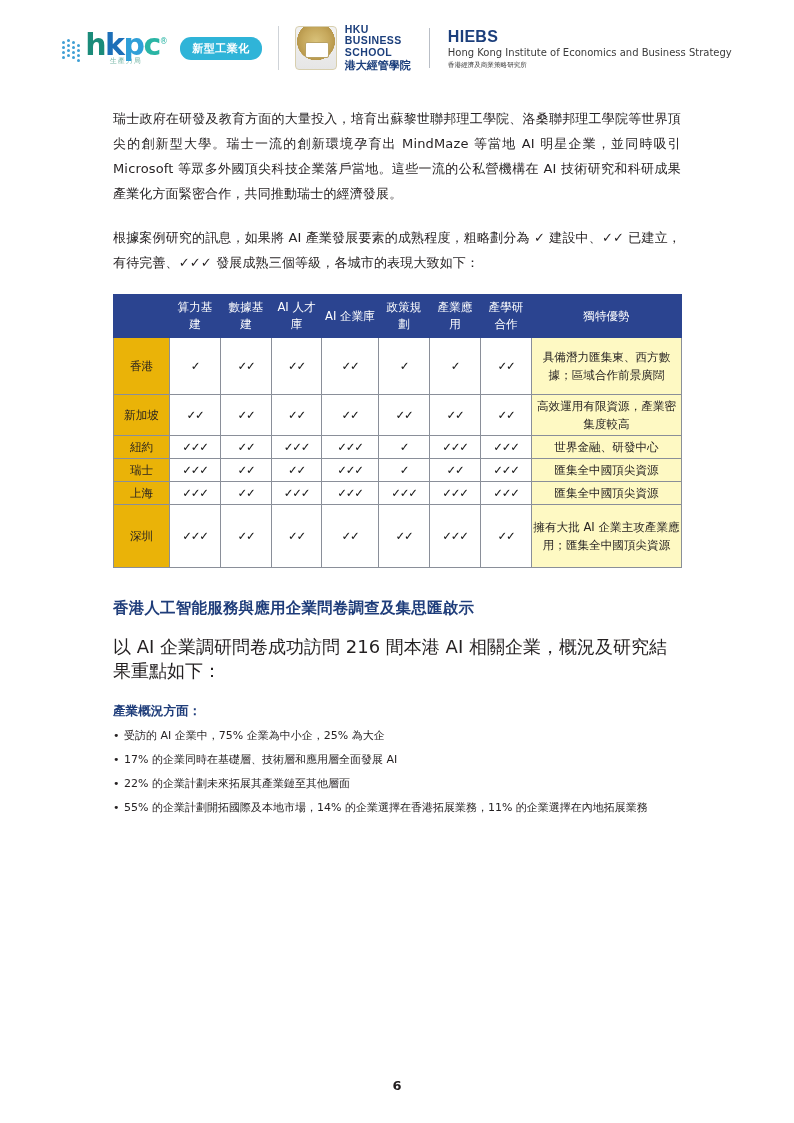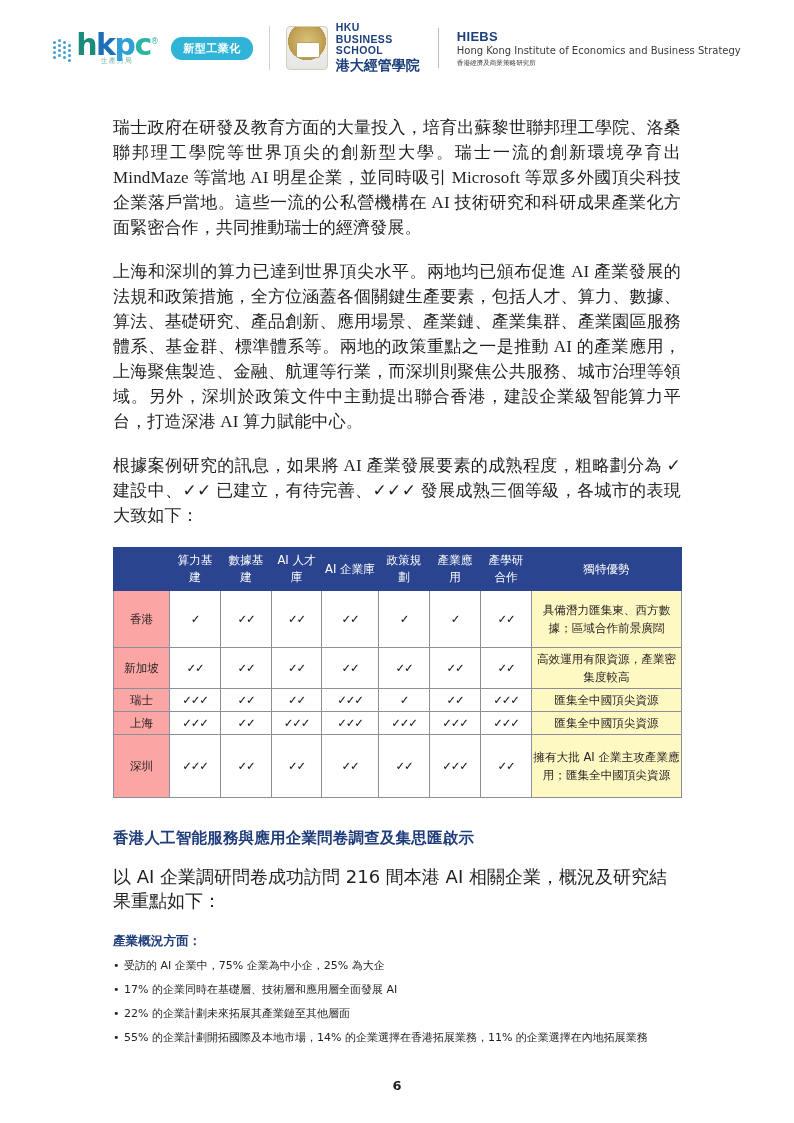--- a/index.html
+++ b/index.html
@@ -111,50 +111,49 @@
     background: #ffffff;
     border: 1px solid #b9a263;
     border-radius: 2px;
   }
   .hku-text {
     font-family: "Liberation Sans", sans-serif;
     color: #1c3f7c;
     line-height: 1.08;
   }
   .hku-text .l1 { font-size: 10.5px; font-weight: bold; letter-spacing: 0.4px; }
-  .hku-text .cn { font-size: 14px; font-weight: bold; margin-top: 2px; font-family: Liberation Serif, serif; }
+  .hku-text .cn { font-size: 11px; font-weight: bold; margin-top: 2px; font-family: Liberation Serif, serif; }
   .hiebs-sep {
     width: 1px; height: 40px;
     background: #b9bec6;
     margin: 0 10px;
   }
   .hiebs-text { line-height: 1.25; }
   .hiebs-text .t1 {
     font-family: "Liberation Sans", sans-serif;
-    font-size: 13px; font-weight: bold; color: #1c3f7c;
+    font-size: 16px; font-weight: bold; color: #1c3f7c;
     letter-spacing: 0.3px;
   }
   .hiebs-text .t2 { font-size: 10px; color: #3a3a3a; }
   .hiebs-text .t3 { font-size: 6.6px; color: #3a3a3a; margin-top: 2px; }
 
   
   .content {
     position: absolute;
     left: 113px;
     top: 103px;
     width: 568px;
   }
   p.para {
-    margin: 12px 0 19px 0;
-    font-size: 17px;
+    margin: 3px 0 19px 0;
+    font-size: 13px;
     line-height: 25px;
     text-align: justify;
     text-justify: inter-character;
     letter-spacing: 0.15px;
-    font-family: Liberation Serif, serif;
   }
   .check { letter-spacing: -1px; }
 
   
   table.matrix {
     border-collapse: collapse;
     width: 568px;
     margin: 2px 0 0 0;
     table-layout: fixed;
   }
@@ -169,21 +168,21 @@
     background: #2b4490;
     color: #ffffff;
     font-weight: normal;
     height: 42px;
     line-height: 17px;
     border: 1px solid #2b4490;
     padding: 0 2px;
   }
   table.matrix thead th.corner { background: #2b4490; }
   td.rowlabel {
-    background: #fca5a5;
+    background: #eab308;
     color: #231f20;
     font-size: 11.6px;
     padding: 0 2px;
   }
   td.mark {
     background: #ffffff;
     font-size: 12px;
     letter-spacing: -1.2px;
     color: #1a1a1a;
   }
@@ -298,21 +297,20 @@
       <div class="t1">HIEBS</div>
       <div class="t2">Hong Kong Institute of Economics and Business Strategy</div>
       <div class="t3">香港經濟及商業策略研究所</div>
     </div>
   </div>
 </div>
 
 <div class="content">
 
   <p class="para">瑞士政府在研發及教育方面的大量投入，培育出蘇黎世聯邦理工學院、洛桑聯邦理工學院等世界頂尖的創新型大學。瑞士一流的創新環境孕育出 MindMaze 等當地 AI 明星企業，並同時吸引 Microsoft 等眾多外國頂尖科技企業落戶當地。這些一流的公私營機構在 AI 技術研究和科研成果產業化方面緊密合作，共同推動瑞士的經濟發展。</p>
-  <p class="para">上海和深圳的算力已達到世界頂尖水平。兩地均已頒布促進 AI 產業發展的法規和政策措施，全方位涵蓋各個關鍵生產要素，包括人才、算力、數據、算法、基礎研究、產品創新、應用場景、產業鏈、產業集群、產業園區服務體系、基金群、標準體系等。兩地的政策重點之一是推動 AI 的產業應用，上海聚焦製造、金融、航運等行業，而深圳則聚焦公共服務、城市治理等領域。另外，深圳於政策文件中主動提出聯合香港，建設企業級智能算力平台，打造深港 AI 算力賦能中心。</p>
   <p class="para check">根據案例研究的訊息，如果將 AI 產業發展要素的成熟程度，粗略劃分為 ✓ 建設中、✓✓ 已建立，有待完善、✓✓✓ 發展成熟三個等級，各城市的表現大致如下：</p>
 
   <table class="matrix">
     <colgroup>
       <col style="width:56px">
         <col style="width:51px">
         <col style="width:51px">
         <col style="width:50px">
       <col style="width:57px">
         <col style="width:51px">
@@ -349,20 +347,31 @@
         <td class="rowlabel">新加坡</td>
         <td class="mark">✓✓</td>
         <td class="mark">✓✓</td>
         <td class="mark">✓✓</td>
         <td class="mark">✓✓</td>
         <td class="mark">✓✓</td>
         <td class="mark">✓✓</td>
         <td class="mark">✓✓</td>
         <td class="adv">高效運用有限資源，產業密集度較高</td>
       </tr>
+      <tr class="r-ny">
+        <td class="rowlabel">紐約</td>
+        <td class="mark">✓✓✓</td>
+        <td class="mark">✓✓</td>
+        <td class="mark">✓✓✓</td>
+        <td class="mark">✓✓✓</td>
+        <td class="mark">✓</td>
+        <td class="mark">✓✓✓</td>
+        <td class="mark">✓✓✓</td>
+        <td class="adv">世界金融、研發中心</td>
+      </tr>
       <tr class="r-ch">
         <td class="rowlabel">瑞士</td>
         <td class="mark">✓✓✓</td>
         <td class="mark">✓✓</td>
         <td class="mark">✓✓</td>
         <td class="mark">✓✓✓</td>
         <td class="mark">✓</td>
         <td class="mark">✓✓</td>
         <td class="mark">✓✓✓</td>
         <td class="adv">匯集全中國頂尖資源</td>

